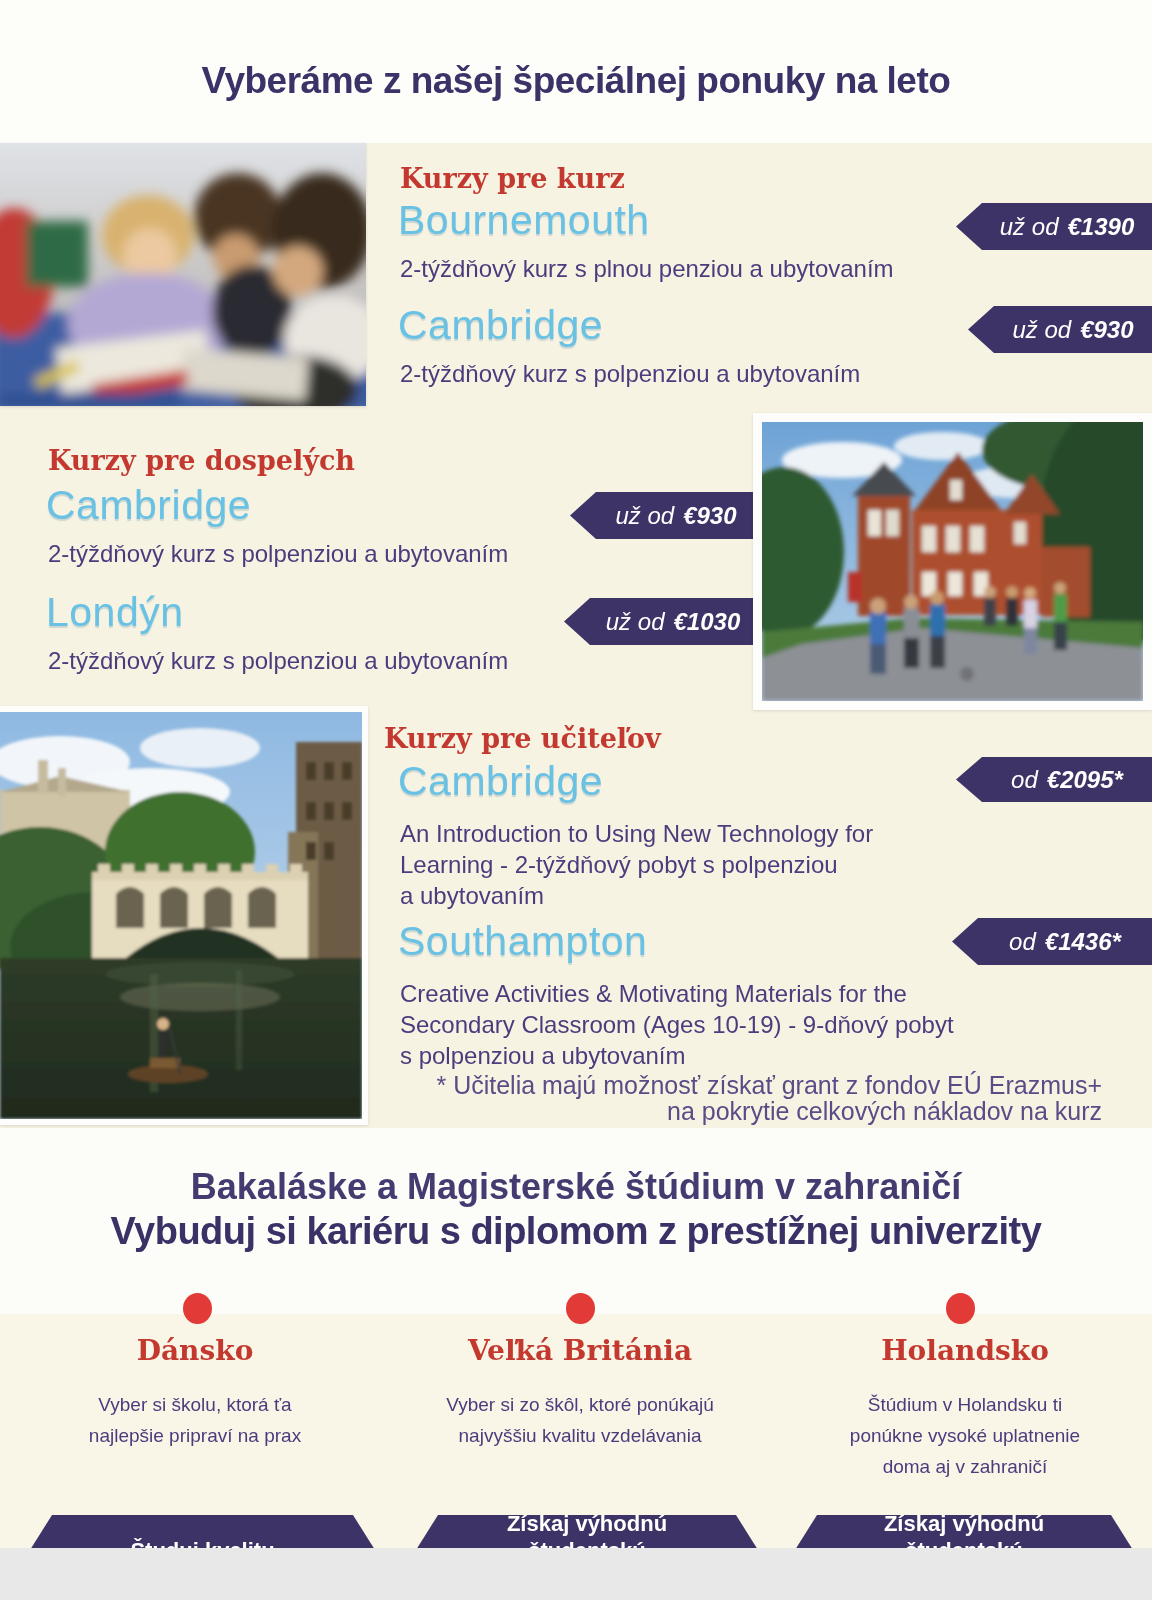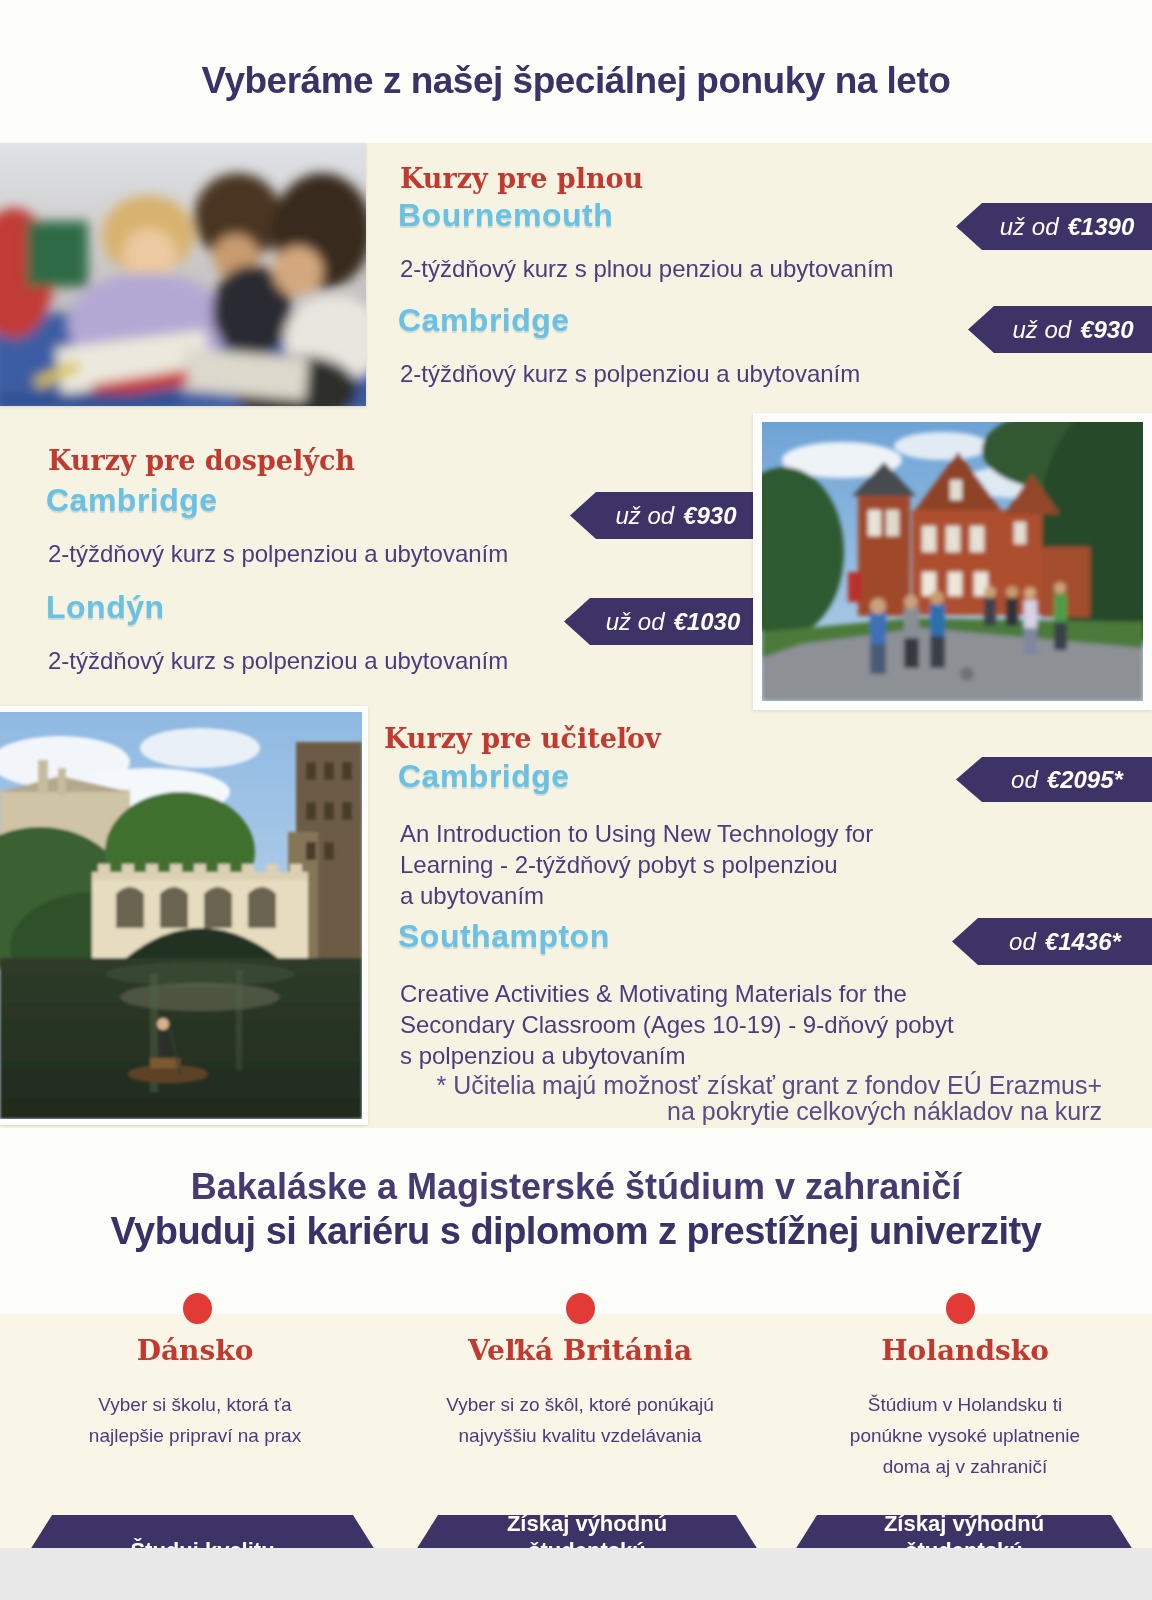--- a/index.html
+++ b/index.html
@@ -13,21 +13,21 @@
       #fcfcf8 1128px, #fcfcf8 1314px,
       #f9f6e7 1314px, #f9f6e7 1600px);
   }
   .abs { position:absolute; }
   .title {
     top:60px; left:0; width:100%; text-align:center;
     font-size:37px; font-weight:bold; color:#3b3267; letter-spacing:-0.5px;
   }
   .red-h { font-family:"DejaVu Serif", serif; font-weight:bold; font-size:27px; color:#c4392f; }
   .city {
-    font-weight:bold; font-size:32px; color:#69c1e4; letter-spacing:0.5px;
+    font-weight:normal; font-size:41px; color:#69c1e4; letter-spacing:0.5px;
     text-shadow:0 2px 1px rgba(70,130,160,0.25);
     text-align:right;
   }
   .desc { font-size:24px; color:#4d3c7d; line-height:31px; }
   .preline { white-space:pre-line; }
   .badge {
     position:absolute; height:47px; background:#3d3366; color:#ffffff; font-size:24px;
     display:flex; align-items:center; justify-content:center; gap:9px; padding-left:26px;
     clip-path:polygon(0 50%, 26px 0, 100% 0, 100% 100%, 26px 100%);
     font-style:italic;
@@ -85,21 +85,21 @@
         <ellipse cx="296" cy="246" rx="62" ry="34" fill="#2e2d2b"></ellipse>
         <rect x="58" y="196" width="150" height="46" fill="#ece8dd" transform="rotate(-7 133 219)"></rect>
         <rect x="182" y="210" width="125" height="42" fill="#ddd8cc" transform="rotate(5 244 231)"></rect>
         <rect x="92" y="234" width="96" height="15" fill="#c8392f" transform="rotate(-9 140 241)"></rect>
         <rect x="34" y="226" width="46" height="11" fill="#d9c33b" transform="rotate(-24 57 231)"></rect>
         <rect x="0" y="250" width="180" height="16" fill="#2f4f92"></rect>
       </g>
     </svg>
   </div>
 
-  <h2 class="abs red-h" style="left:400px;top:163px;">Kurzy pre plnou</h2>
+  <h2 class="abs red-h" style="left:400px;top:163px;">Kurzy pre kurz</h2>
 
   <h3 class="abs city" style="left:398px;top:197px;">Bournemouth</h3>
   <p class="abs desc" style="left:400px;top:253px;">2-týždňový kurz s plnou penziou a ubytovaním</p>
   <div class="badge" style="left:956px;top:203px;width:196px;">
     <span>už od</span>
       <b>€1390</b>
   </div>
 
   <h3 class="abs city" style="left:398px;top:302px;">Cambridge</h3>
   <p class="abs desc" style="left:400px;top:358px;">2-týždňový kurz s polpenziou a ubytovaním</p>

